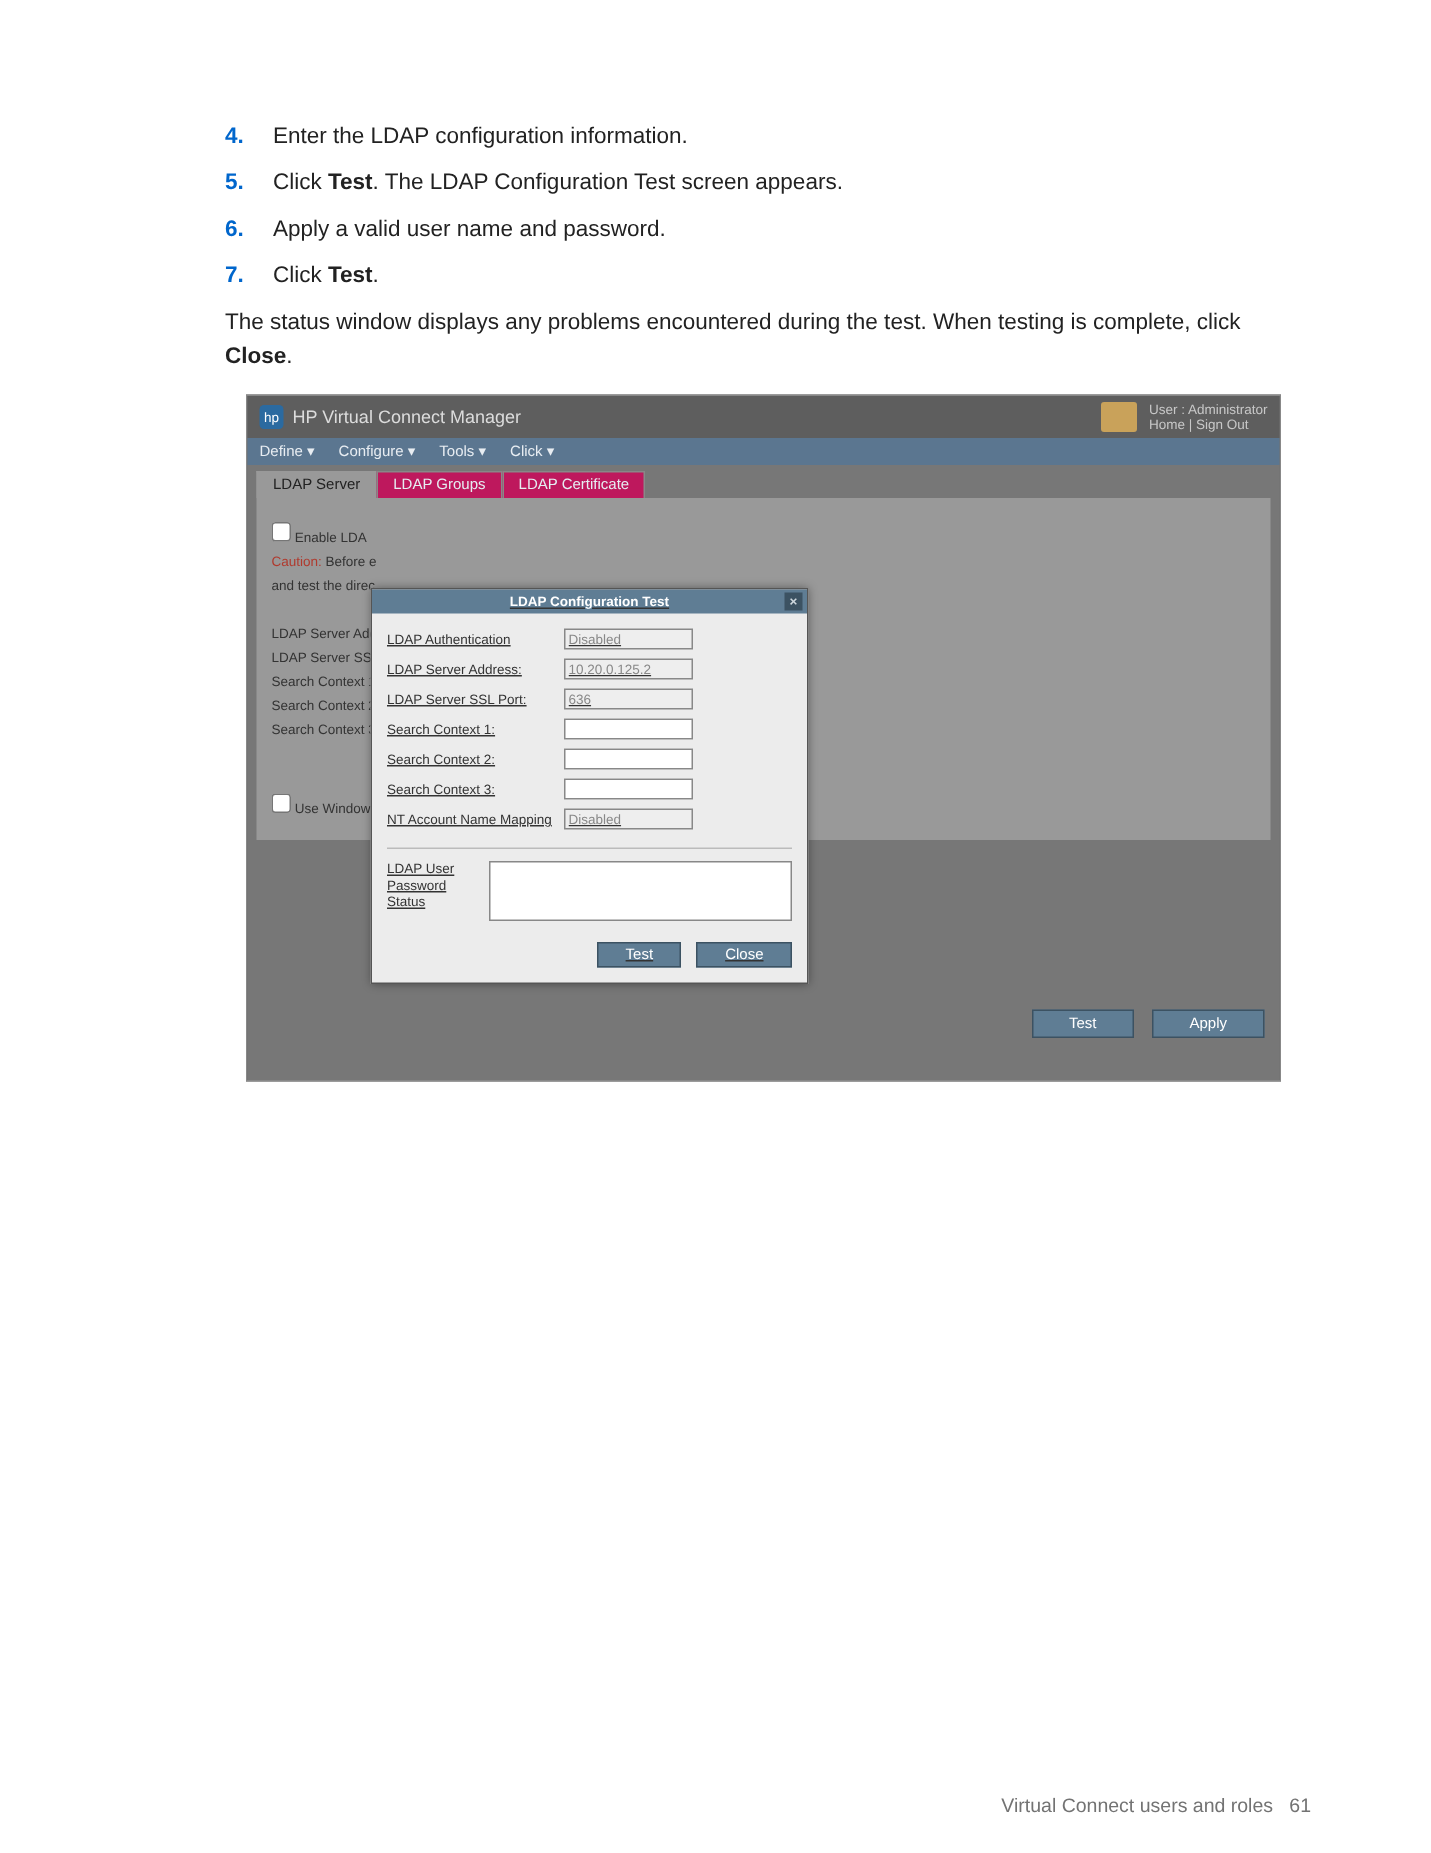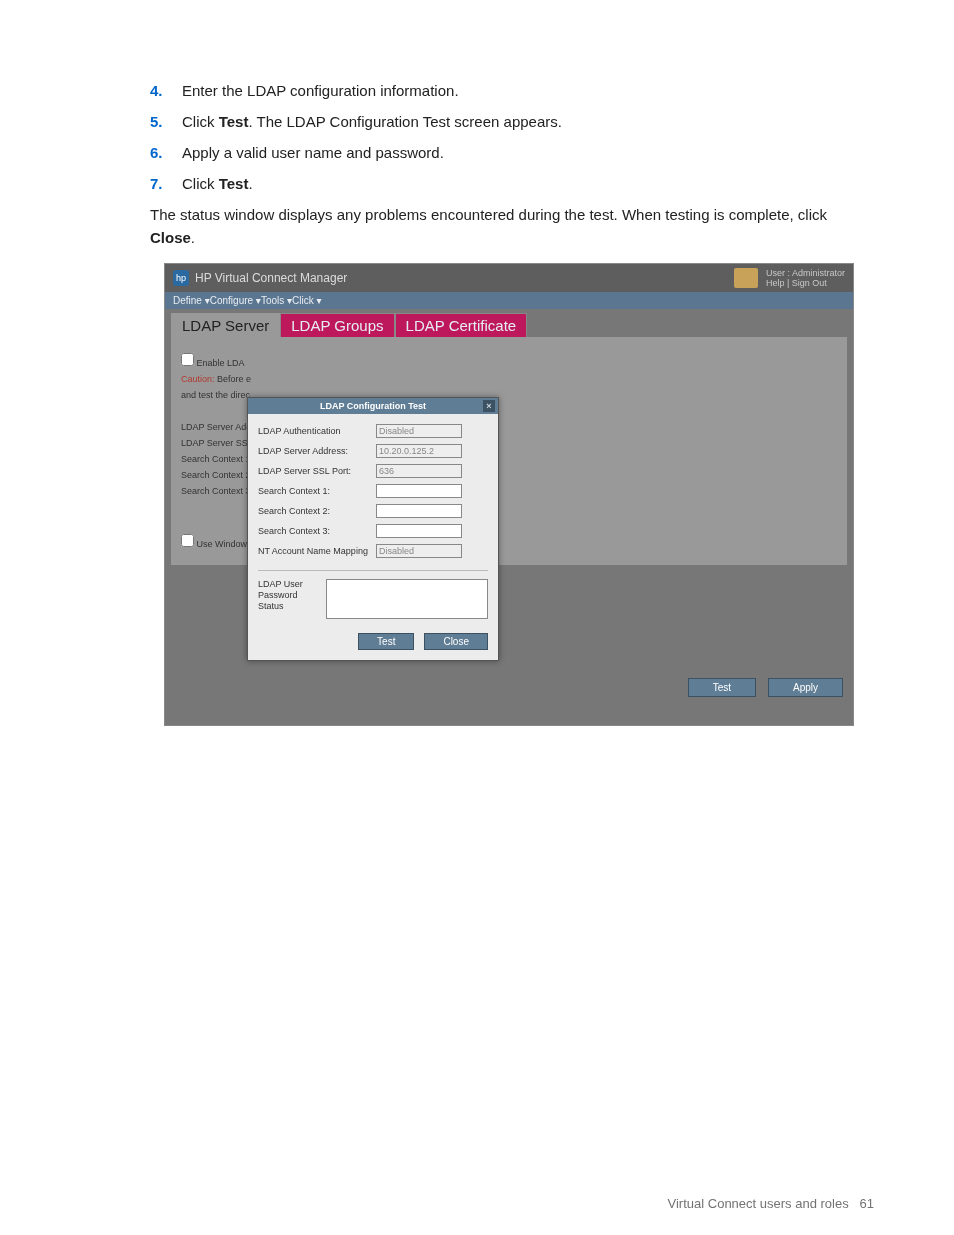--- a/index.html
+++ b/index.html
@@ -68,41 +68,42 @@
     .header-icon {
       width: 24px; height: 20px; background: #c9a25a;
       border-radius: 2px; display:inline-block;
     }
     .menubar {
       background: #5b7690;
       color: #e8edf2;
       font-size: 10px;
       padding: 3px 8px;
       display: flex;
+      gap: 16px;
     }
     .content-pane {
       background: #777;
       padding: 4px 6px 160px 6px;
       position: relative;
     }
     .page-title-bar {
       display:flex; justify-content:space-between; align-items:center;
       padding: 6px 4px 8px 4px;
     }
     .page-title {
       color: #e8e8e8; font-size: 15px;
     }
     .title-icons { display:flex; gap:6px; }
     .title-icons .ico {
       width:16px; height:16px; background:#4f6d83; border:1px solid #3c5262;
       color:#dfe7ec; font-size:10px; display:flex; align-items:center; justify-content:center;
     }
     .tabs {
       display:flex; gap:0;
-      font-size:15px;
+      font-size:10px;
     }
     .tab {
       padding: 3px 10px;
       border: 1px solid #888;
       background: #be185d; color:#e6edf2;
       border-bottom: none;
     }
     .tab.active { background: #999; color:#222; border-color:#999; }
     .panel-body {
       background: #999;
@@ -120,24 +121,25 @@
     }
     .btn {
       background: #5f7d94; color:#fff; border:1px solid #3c5262;
       font-size: 10px; padding: 3px 24px;
     }
 
     
     .dialog {
       position: absolute;
       top: 60px; left: 76px;
-      width: 252px;
+      width: 292px;
       background: #ececec;
       border: 1px solid #555;
       box-shadow: 0 0 6px rgba(0,0,0,.4);
+      text-decoration: underline;
     }
     .dlg-title {
       background: #5f7d94; color:#fff;
       font-size: 9px; font-weight:bold;
       text-align:center;
       padding: 3px;
       position: relative;
     }
     .dlg-close-x {
       position:absolute; right:3px; top:2px;
@@ -214,21 +216,21 @@
     <div class="app-header">
       <div class="app-header-left">
         <span class="hp-logo">hp</span>
         <span>HP Virtual Connect Manager</span>
       </div>
       <div class="app-header-right">
         <span class="header-icon"></span>
         <div>
           <div>User : Administrator</div>
           <div>
-            <span>Help</span><span> | </span><span>Sign Out</span>
+            <span>Home</span><span> | </span><span>Sign Out</span>
           </div>
         </div>
       </div>
     </div>
 
     <div class="menubar">
       <span><span>Define</span> <span>▾</span></span>
       <span><span>Configure</span> <span>▾</span></span>
       <span><span>Tools</span> <span>▾</span></span>
       <span><span>Click</span> <span>▾</span></span>

